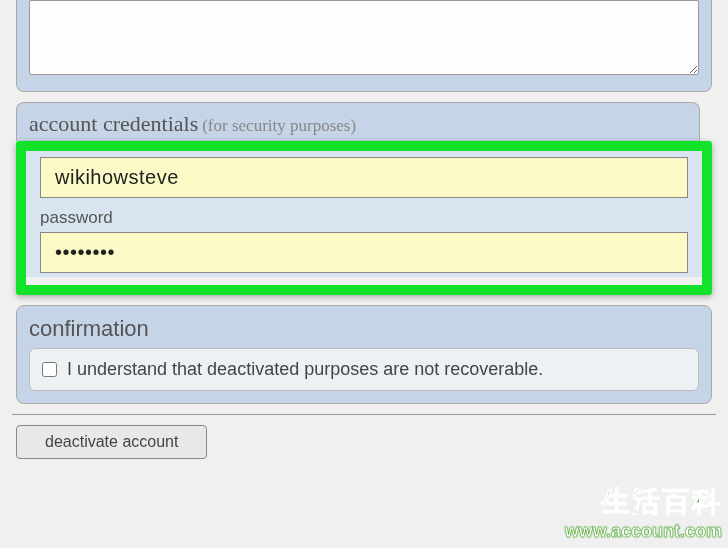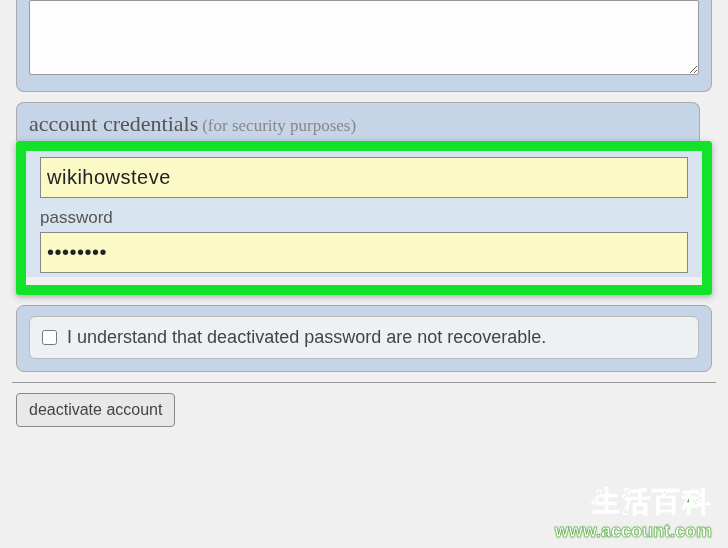--- a/index.html
+++ b/index.html
@@ -58,21 +58,21 @@
     .field-label {
       font-size: 17px;
       color: #555;
       margin: 4px 0 4px 0;
       display: block;
     }
     .text-input {
       width: 100%;
       background: #fbfac7;
       border: 1px solid #888;
-      padding: 8px 6px;
+      padding: 8px 14px;
       font-size: 20px;
       color: #222;
       font-family: inherit;
       letter-spacing: 0.5px;
     }
     .confirm-box {
       background: #eef1f4;
       border: 1px solid #bbb;
       border-radius: 6px;
       padding: 10px 12px;
@@ -91,29 +91,29 @@
     hr.divider {
       margin: 8px 12px 10px 12px;
       border: none;
       border-top: 1px solid #999;
     }
     .deactivate-btn {
       margin-left: 16px;
       background: #e8e8e8;
       border: 1px solid #888;
       border-radius: 4px;
-      padding: 7px 12px;
+      padding: 7px 28px;
       font-size: 16px;
       color: #444;
       font-family: inherit;
       cursor: pointer;
     }
     .watermark {
       position: absolute;
-      right: 16px;
+      right: 6px;
       bottom: 6px;
       text-align: right;
       pointer-events: none;
     }
     .wm-top {
       font-size: 28px;
       font-weight: bold;
       color: #4aa62f;
       -webkit-text-stroke: 1px #fff;
       letter-spacing: 2px;
@@ -152,23 +152,24 @@
 
 <div class="highlight-frame">
   <div class="highlight-inner">
     <input type="text" class="text-input" value="wikihowsteve" style="">
     <label class="field-label" style="margin-top:10px;">password</label>
     <input type="text" class="text-input" value="••••••••" style="">
   </div>
 </div>
 
 <div class="panel">
+  <div class="section-title">confirmation</div>
   <div class="confirm-box">
     <input type="checkbox" style="">
-    <span class="confirm-text">I understand that deactivated password are not recoverable.</span>
+    <span class="confirm-text">I understand that deactivated purposes are not recoverable.</span>
   </div>
 </div>
 
 <hr class="divider">
 
 <button class="deactivate-btn">deactivate account</button>
 
 <div class="watermark">
   <div class="wm-top">生活百科</div>
   <div class="wm-url">www.account.com</div>

